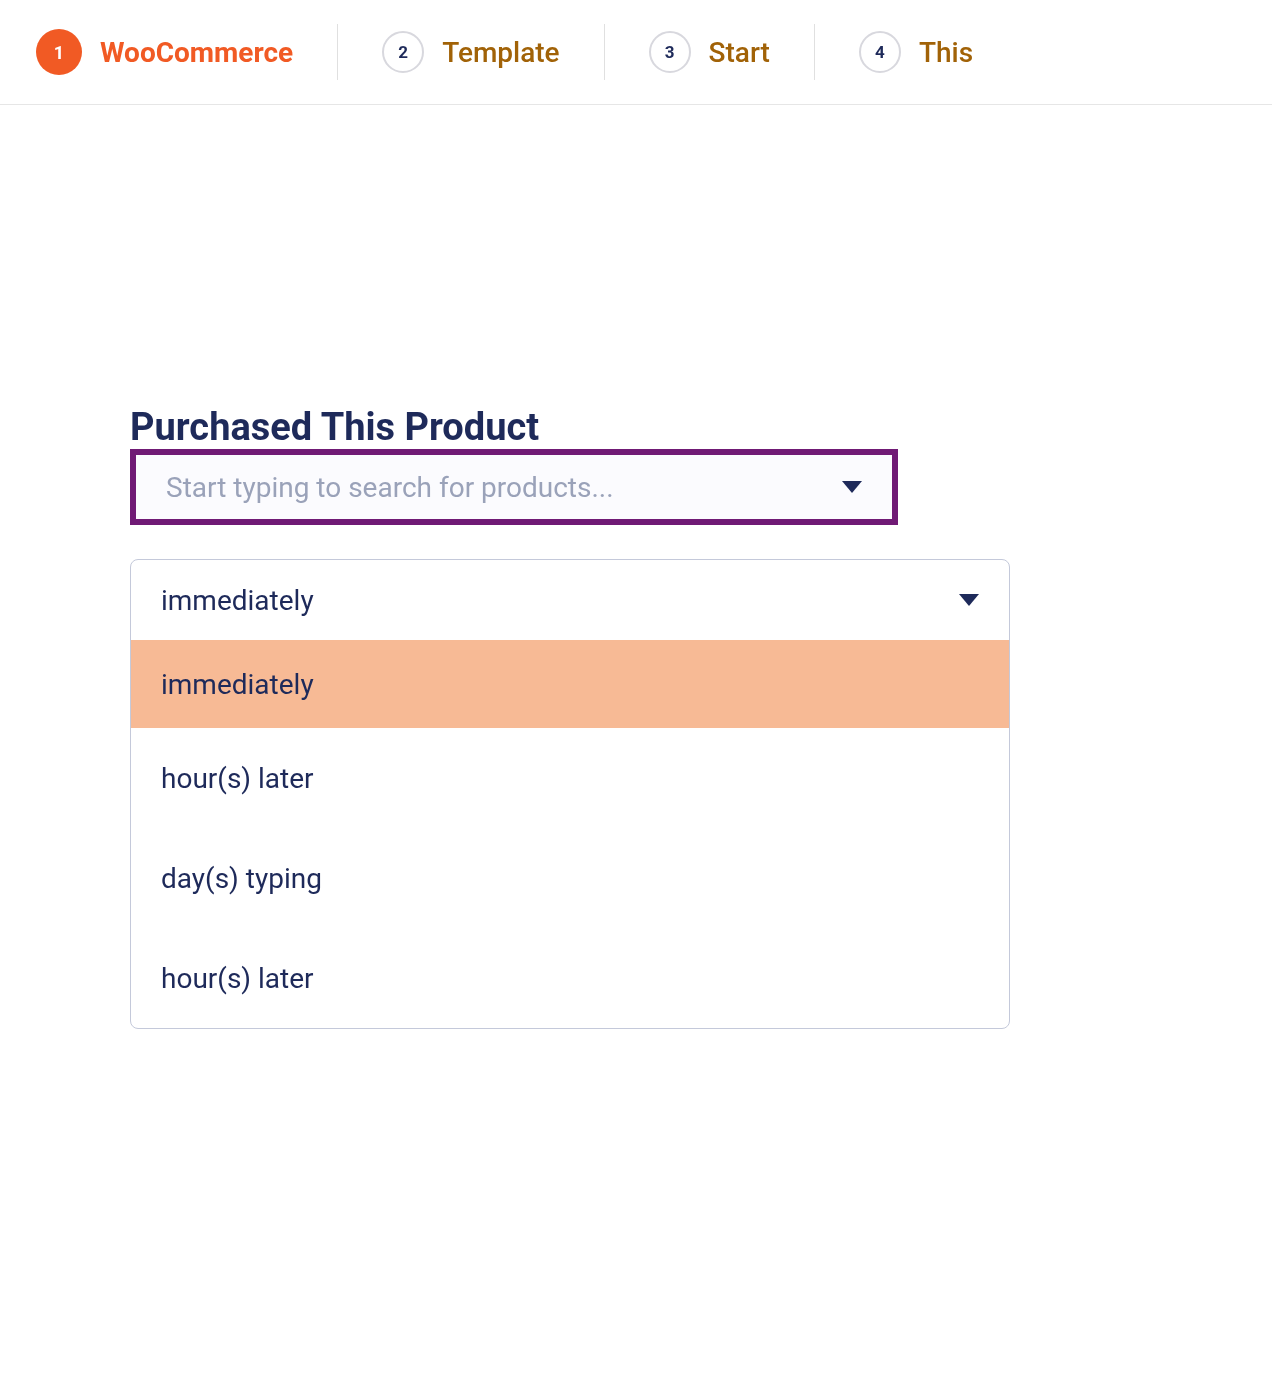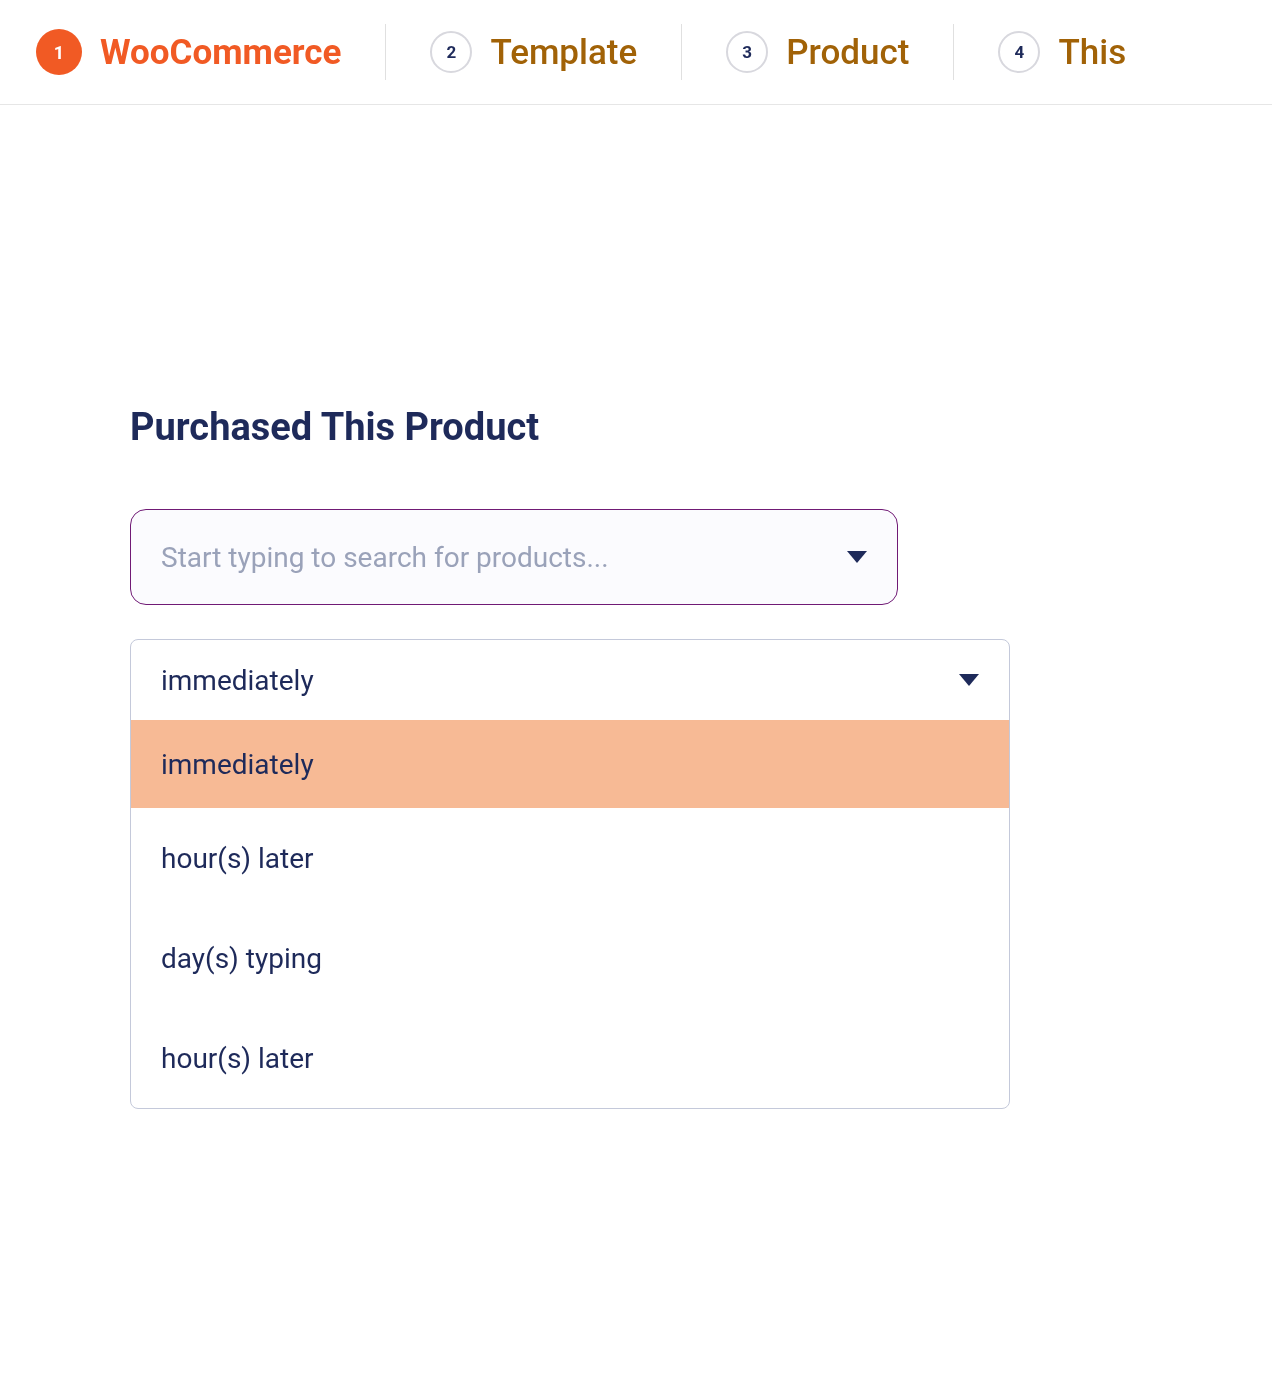--- a/index.html
+++ b/index.html
@@ -55,49 +55,48 @@
       font-size: 18px;
     }
     
     .step-number.inactive {
       background-color: #ffffff;
       border: 2px solid #d8d8de;
       color: #1e2a5a;
     }
     
     .step-label {
-      font-size: 35px;
+      font-size: 28px;
       font-weight: 500;
     }
     
     .step-label.active {
       color: #f15a24;
       font-weight: 700;
     }
     
     .step-label.inactive {
       color: #a16207;
     }
     
     .content {
       padding: 300px 130px 0 130px;
     }
     
     .section-title {
       font-size: 38px;
       font-weight: 700;
       color: #1e2a5a;
-      margin-bottom: 60px;
     }
     
     .search-box {
       width: 768px;
-      height: 96px;
-      border: 1px solid #701a75;
-      border-radius: 16px;
+      height: 76px;
+      border: 6px solid #701a75;
+      border-radius: 0;
       display: flex;
       align-items: center;
       justify-content: space-between;
       padding: 0 30px;
       background-color: #fbfbfe;
       margin-bottom: 34px;
     }
     
     .search-placeholder {
       font-size: 28px;
@@ -157,21 +156,21 @@
     <div class="step-label active">WooCommerce</div>
   </div>
   <div class="step-divider"></div>
   <div class="step">
     <div class="step-number inactive">2</div>
     <div class="step-label inactive">Template</div>
   </div>
   <div class="step-divider"></div>
   <div class="step">
     <div class="step-number inactive">3</div>
-    <div class="step-label inactive">Product</div>
+    <div class="step-label inactive">Start</div>
   </div>
   <div class="step-divider"></div>
   <div class="step">
     <div class="step-number inactive">4</div>
     <div class="step-label inactive">This</div>
   </div>
 </div>
 
 <div class="content">
   <h2 class="section-title">Purchased This Product</h2>

